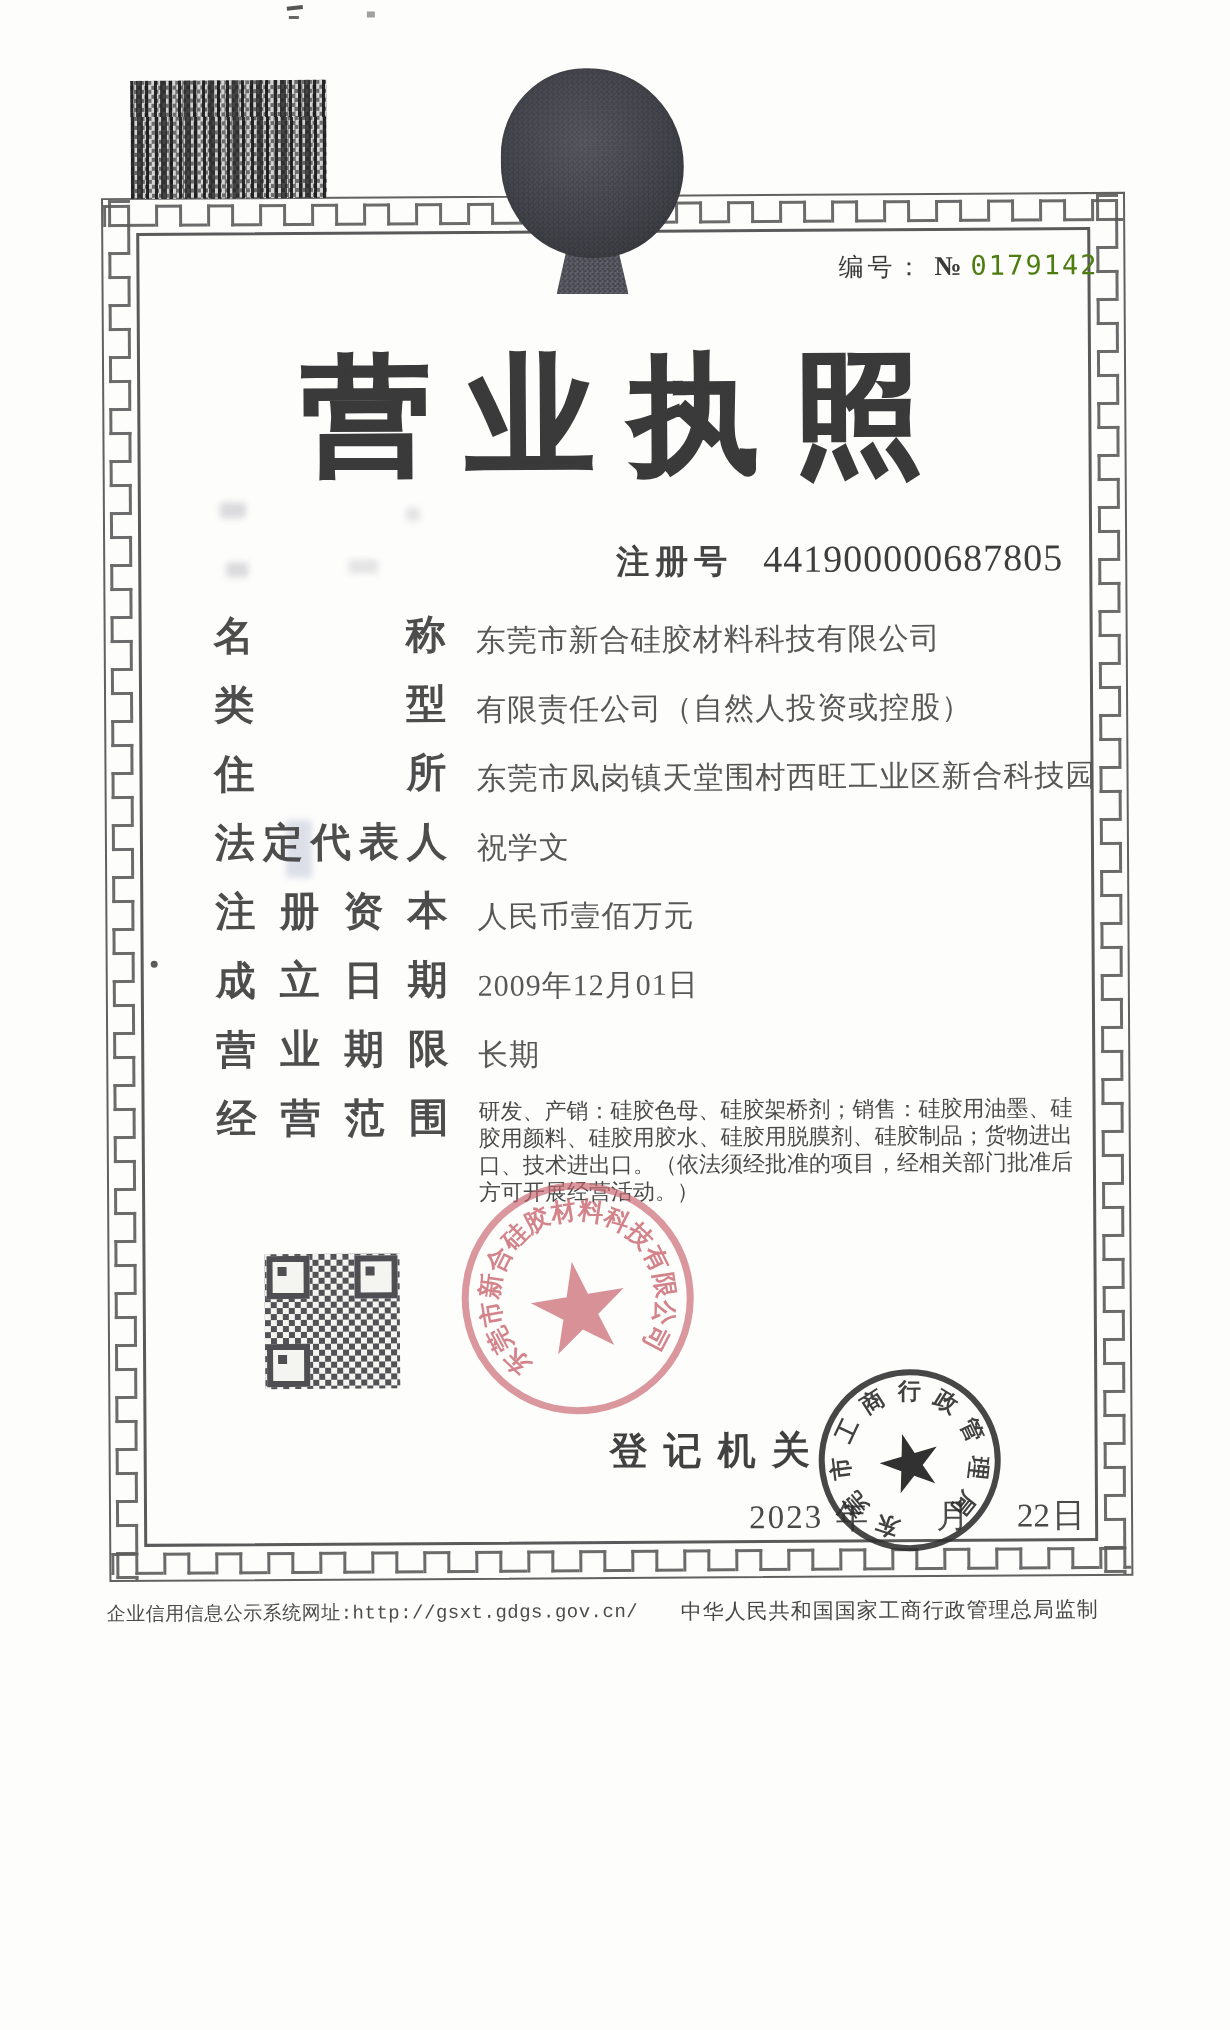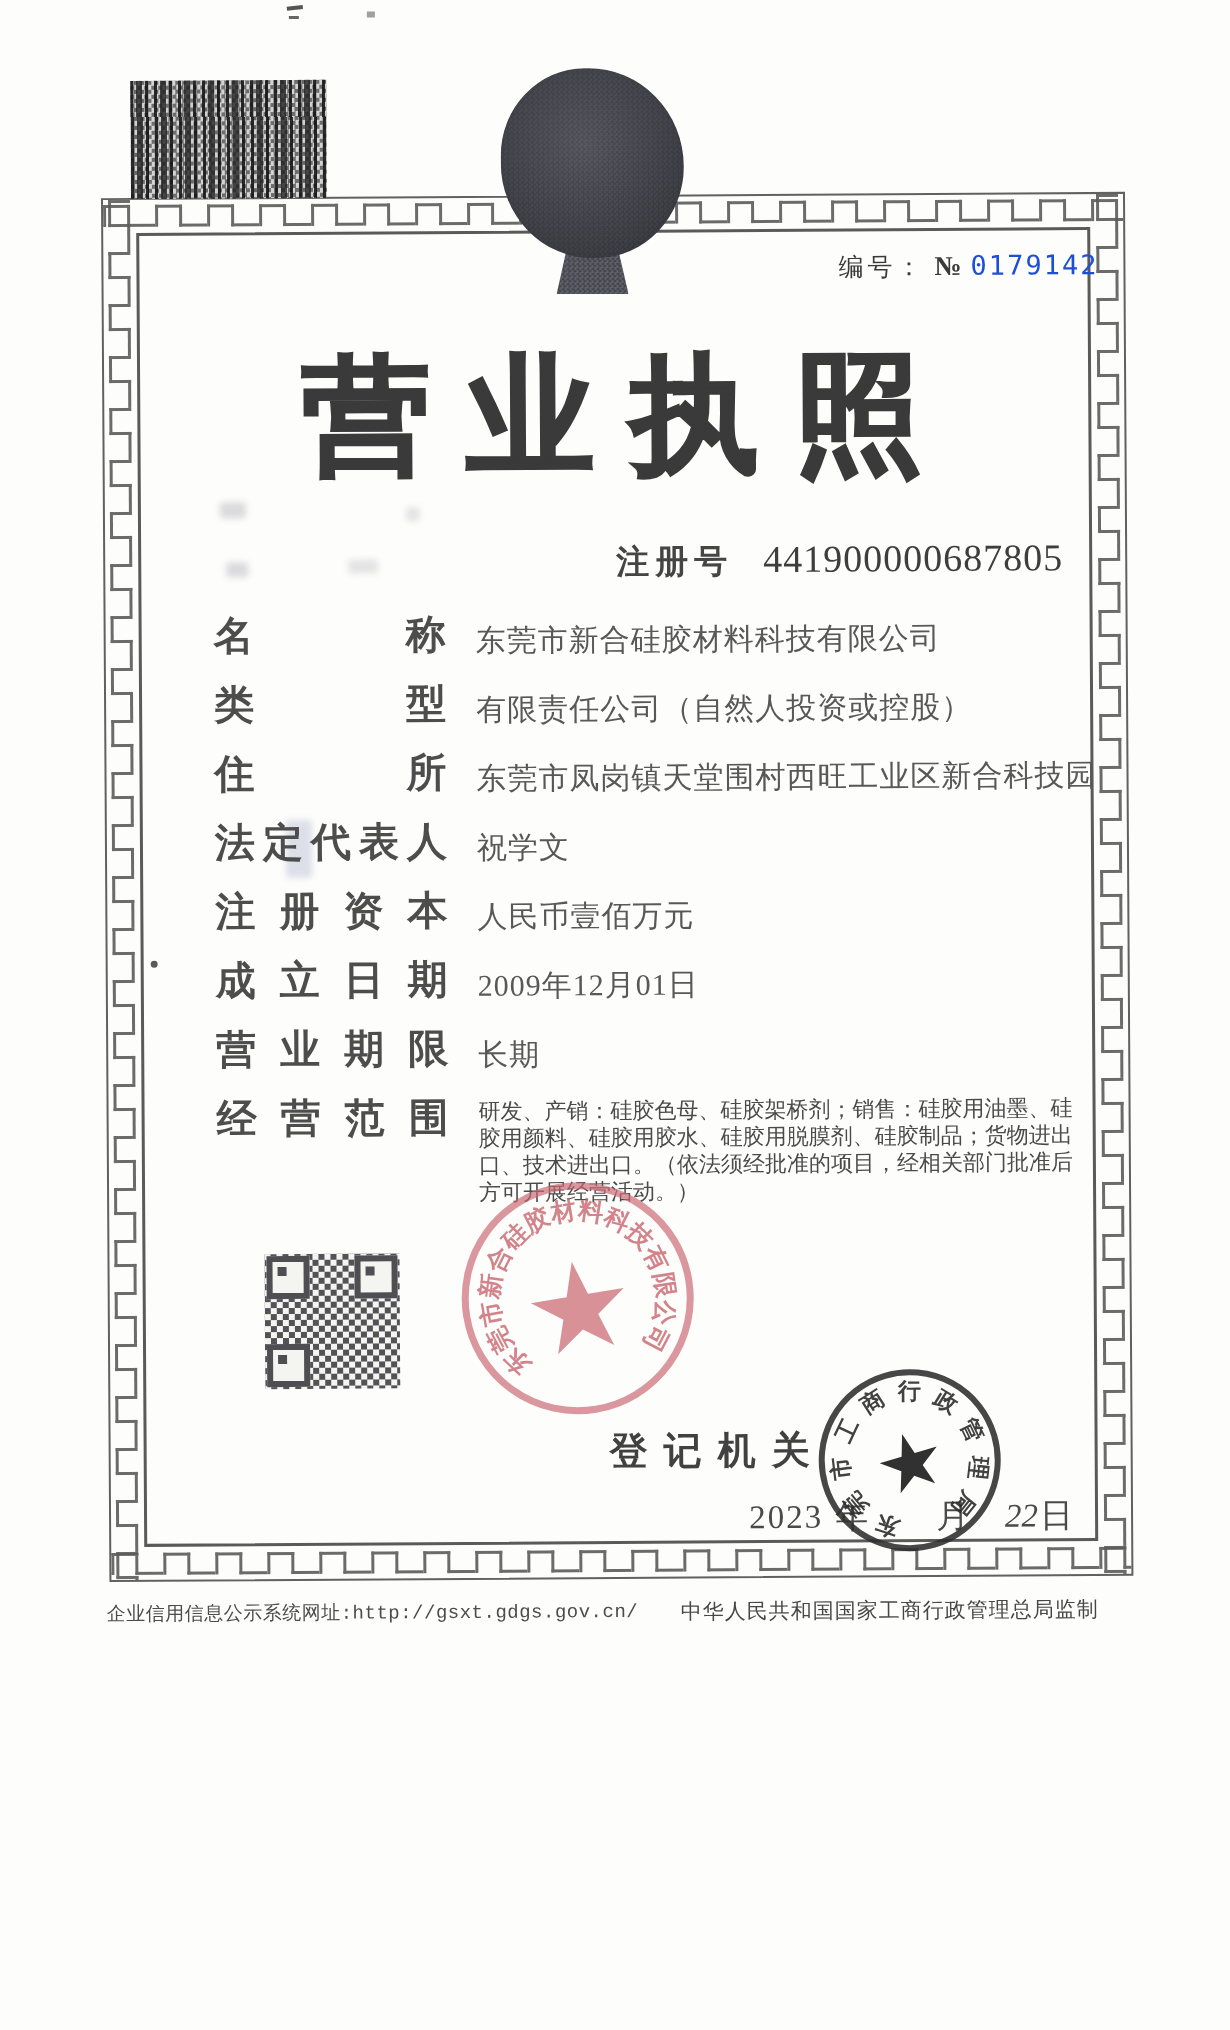--- a/index.html
+++ b/index.html
@@ -51,21 +51,21 @@
     box-shadow:0 0 3px rgba(60,60,60,.6) inset;}
   .emblem-base{position:absolute;left:560px;top:250px;width:72px;height:44px;z-index:2;
     clip-path:polygon(14% 0,86% 0,100% 100%,0 100%);
     background:repeating-conic-gradient(#46464e 0% 25%,#60606a 0% 50%);background-size:5px 5px;}
 
   
   .serial{position:absolute;left:842px;top:252px;z-index:4;display:flex;align-items:baseline;gap:9px;
     color:#3a3a3a;}
   .serial .lab{font-size:25px;letter-spacing:4px;}
   .serial .sign{font-size:27px;font-weight:bold;}
-  .serial .num{font-size:27px;font-family:"DejaVu Sans Mono",monospace;letter-spacing:2px;color:#1d4ed8;}
+  .serial .num{font-size:27px;font-family:"DejaVu Sans Mono",monospace;letter-spacing:2px;color:#4d7c0f;}
 
   .title{position:absolute;left:0;width:1230px;top:330px;z-index:4;text-align:center;
     font-size:128px;font-weight:900;letter-spacing:36px;text-indent:36px;color:#3a3a3a;
     -webkit-text-stroke:2.5px #3a3a3a;}
 
   .regline{position:absolute;z-index:4;top:538px;left:618px;display:flex;align-items:baseline;}
   .regline .lab{font-size:33px;font-weight:600;color:#454545;letter-spacing:6px;}
   .regline .val{font-size:38px;color:#3e3e3e;margin-left:30px;letter-spacing:1px;}
 
   
@@ -106,21 +106,21 @@
 
   
   .registrar{position:absolute;left:606px;top:1426px;width:200px;z-index:4;
     font-size:38px;font-weight:600;color:#414141;
     text-align:justify;text-align-last:justify;text-justify:inter-character;}
   .dateline{position:absolute;left:745px;top:1496px;z-index:4;font-size:33px;color:#4a4a4a;
     display:flex;align-items:baseline;}
   .dateline .y{letter-spacing:2px;}
   .dateline .u1{margin-left:12px;}
   .dateline .u2{margin-left:68px;}
-  .dateline .d{margin-left:36px;font-style:italic;}
+  .dateline .d{margin-left:48px;}
   .dateline .u3{margin-left:2px;}
 
   
   .footer-left{position:absolute;left:102px;top:1598px;z-index:4;font-size:19px;color:#4c4c4c;
     font-family:"Liberation Mono",monospace;letter-spacing:0.5px;}
   .footer-right{position:absolute;right:136px;top:1598px;z-index:4;font-size:21px;color:#474747;
     letter-spacing:1px;}
 
   
   .artifact{position:absolute;z-index:3;pointer-events:none;}

